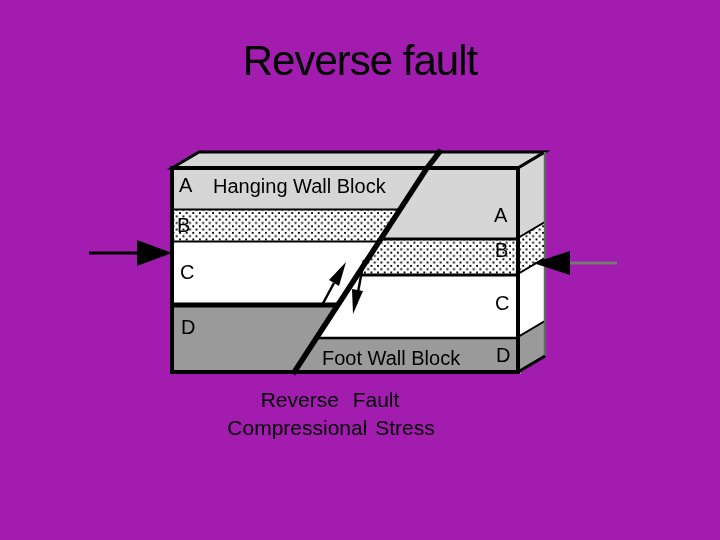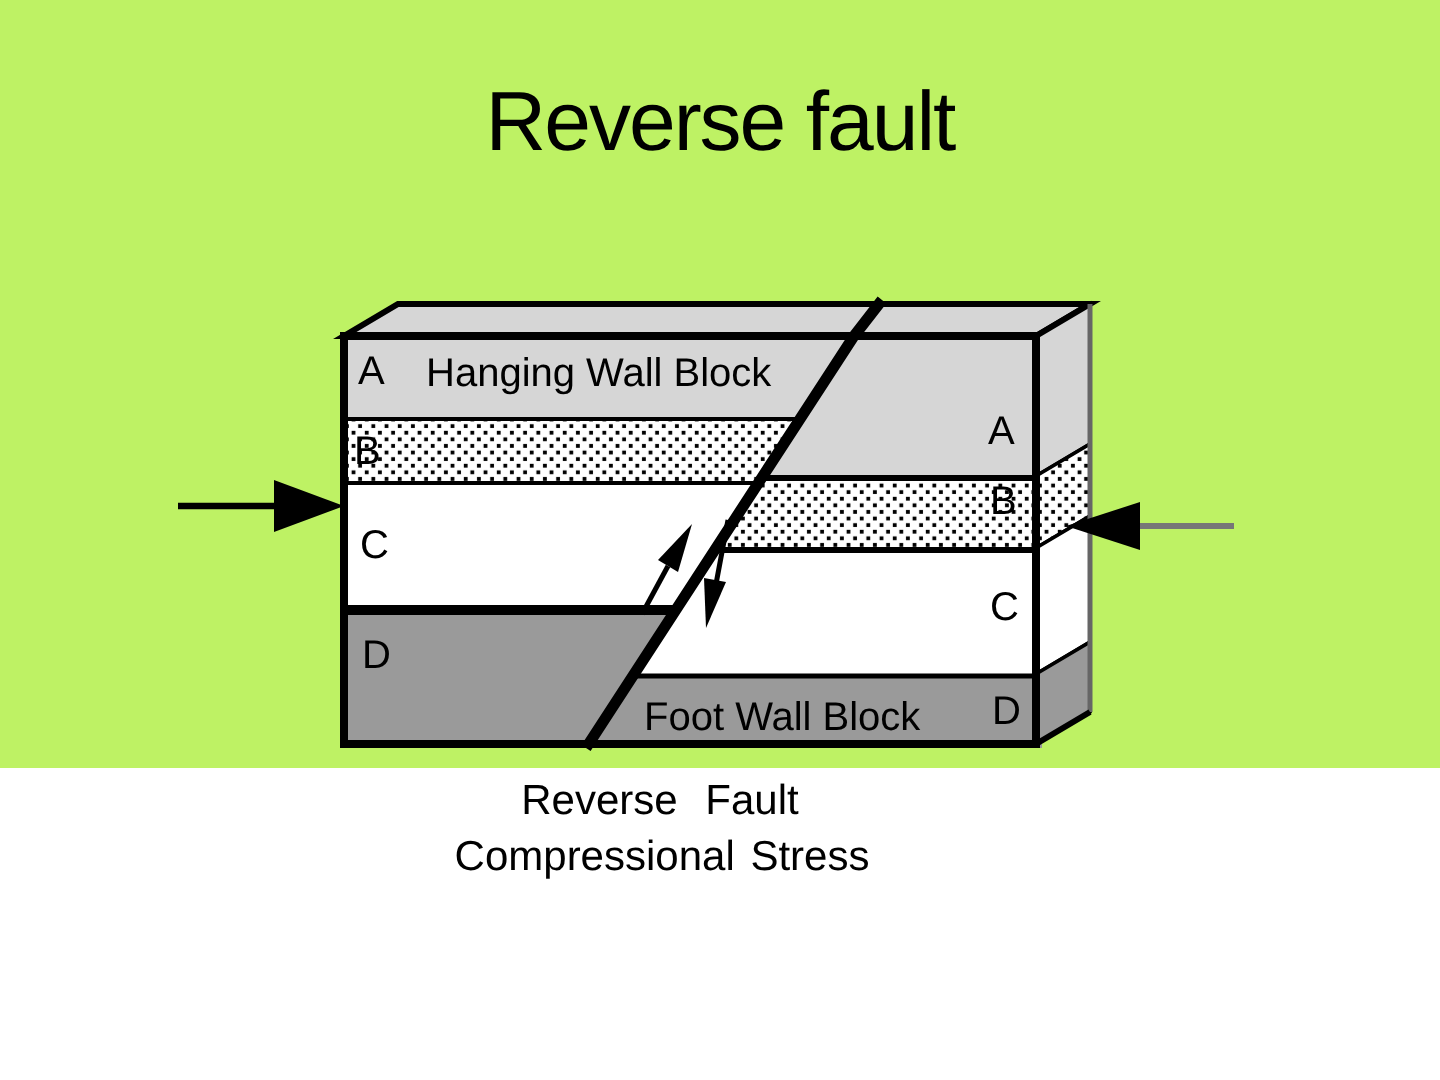--- a/index.html
+++ b/index.html
@@ -7,22 +7,22 @@
     padding: 0;
     background: #ffffff;
     width: 720px;
     height: 540px;
     overflow: hidden;
     font-family: "Liberation Sans", "DejaVu Sans", sans-serif;
   }
   .slide {
     position: relative;
     width: 720px;
-    height: 384px;
-    background: #bef264;
+    height: 540px;
+    background: #a21caf;
   }
   h1.slide-title {
     position: absolute;
     top: 38px;
     left: 0;
     width: 720px;
     margin: 0;
     text-align: center;
     font-size: 42px;
     font-weight: 400;

